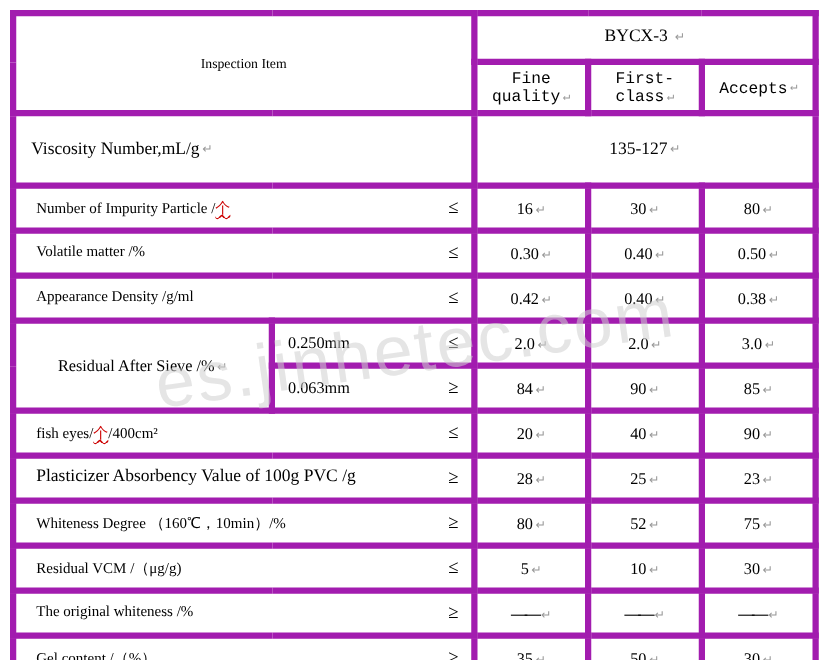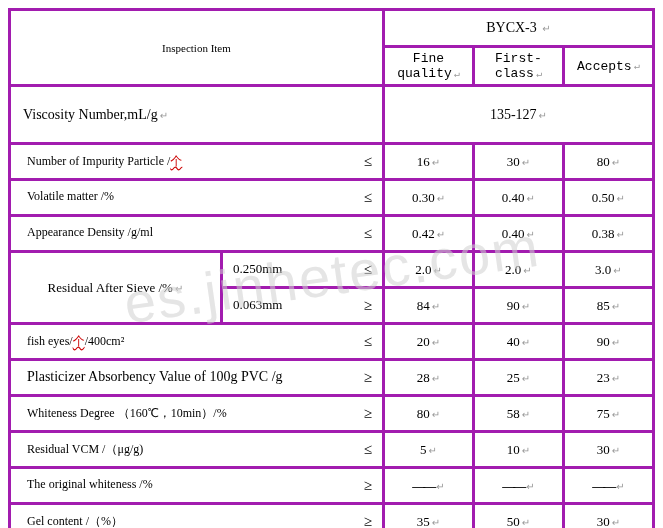--- a/index.html
+++ b/index.html
@@ -10,21 +10,21 @@
       position: relative;
       width: 663px;
       box-sizing: border-box;
     }
     table {
       border-collapse: collapse;
       width: 647px;
       background: #fff;
     }
     td, th {
-      border: 3px solid #a21caf;
+      border: 5px solid #a21caf;
       padding: 0;
       text-align: center;
       vertical-align: middle;
       font-weight: normal;
       color: #000;
       position: relative;
     }
     .header-main {
       height: 34px;
       font-size: 14px;
@@ -223,21 +223,21 @@
   </tr>
 
   <tr class="data-row">
     <td colspan="2" class="item-label">
       <div class="inspection-item-wrap">
         <div class="inspection-item-label">Whiteness Degree （160℃，10min）/%</div>
         <div class="inspection-item-sym sym">≥</div>
       </div>
     </td>
     <td><span>80</span><span class="cj">↵</span></td>
-    <td><span>58</span><span class="cj">↵</span></td>
+    <td><span>52</span><span class="cj">↵</span></td>
     <td><span>75</span><span class="cj">↵</span></td>
   </tr>
 
   <tr class="data-row">
     <td colspan="2" class="item-label">
       <div class="inspection-item-wrap">
         <div class="inspection-item-label">Residual  VCM /（μg/g)</div>
         <div class="inspection-item-sym sym">≤</div>
       </div>
     </td>

